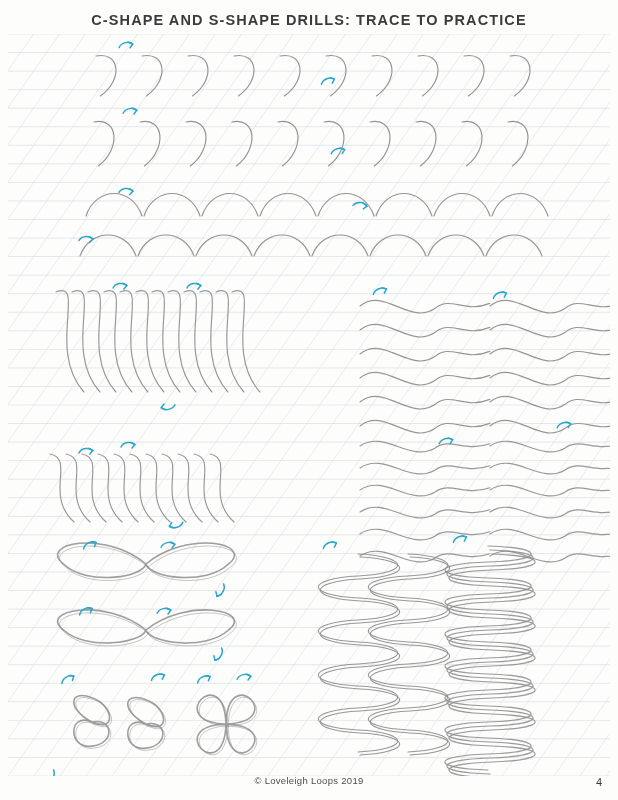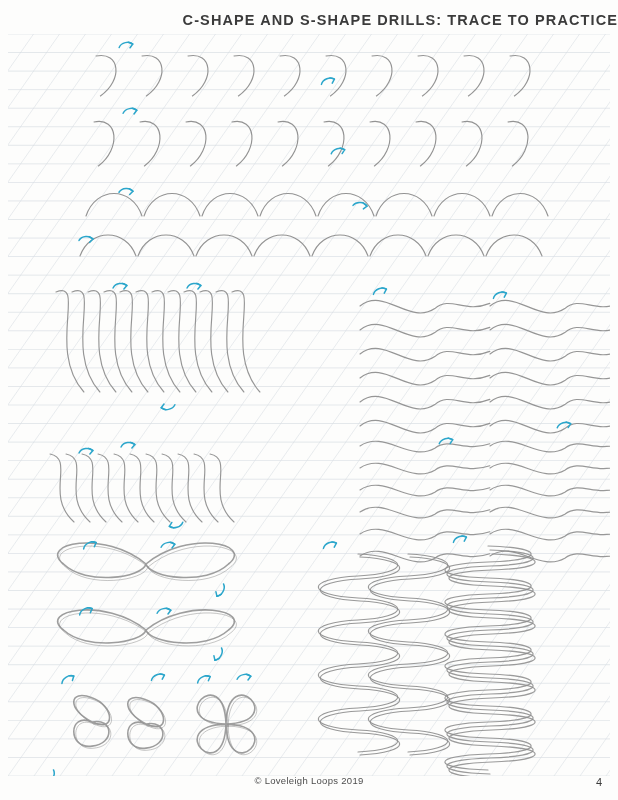--- a/index.html
+++ b/index.html
@@ -10,21 +10,21 @@
     overflow:hidden;
     position:relative;
   }
   #page{
     position:absolute;inset:0;
     background:#fdfdfc;
   }
   #title{
     position:absolute;
     top:12px;left:0;width:618px;
-    text-align:right;
+    text-align:center;
     font-family:"Liberation Sans", sans-serif;
     font-size:14.5px;
     letter-spacing:1.1px;
     color:#3b3b3b;
     font-weight:600;
   }
   #sheet{
     position:absolute;
     top:34px;left:8px;
     width:602px;height:742px;

